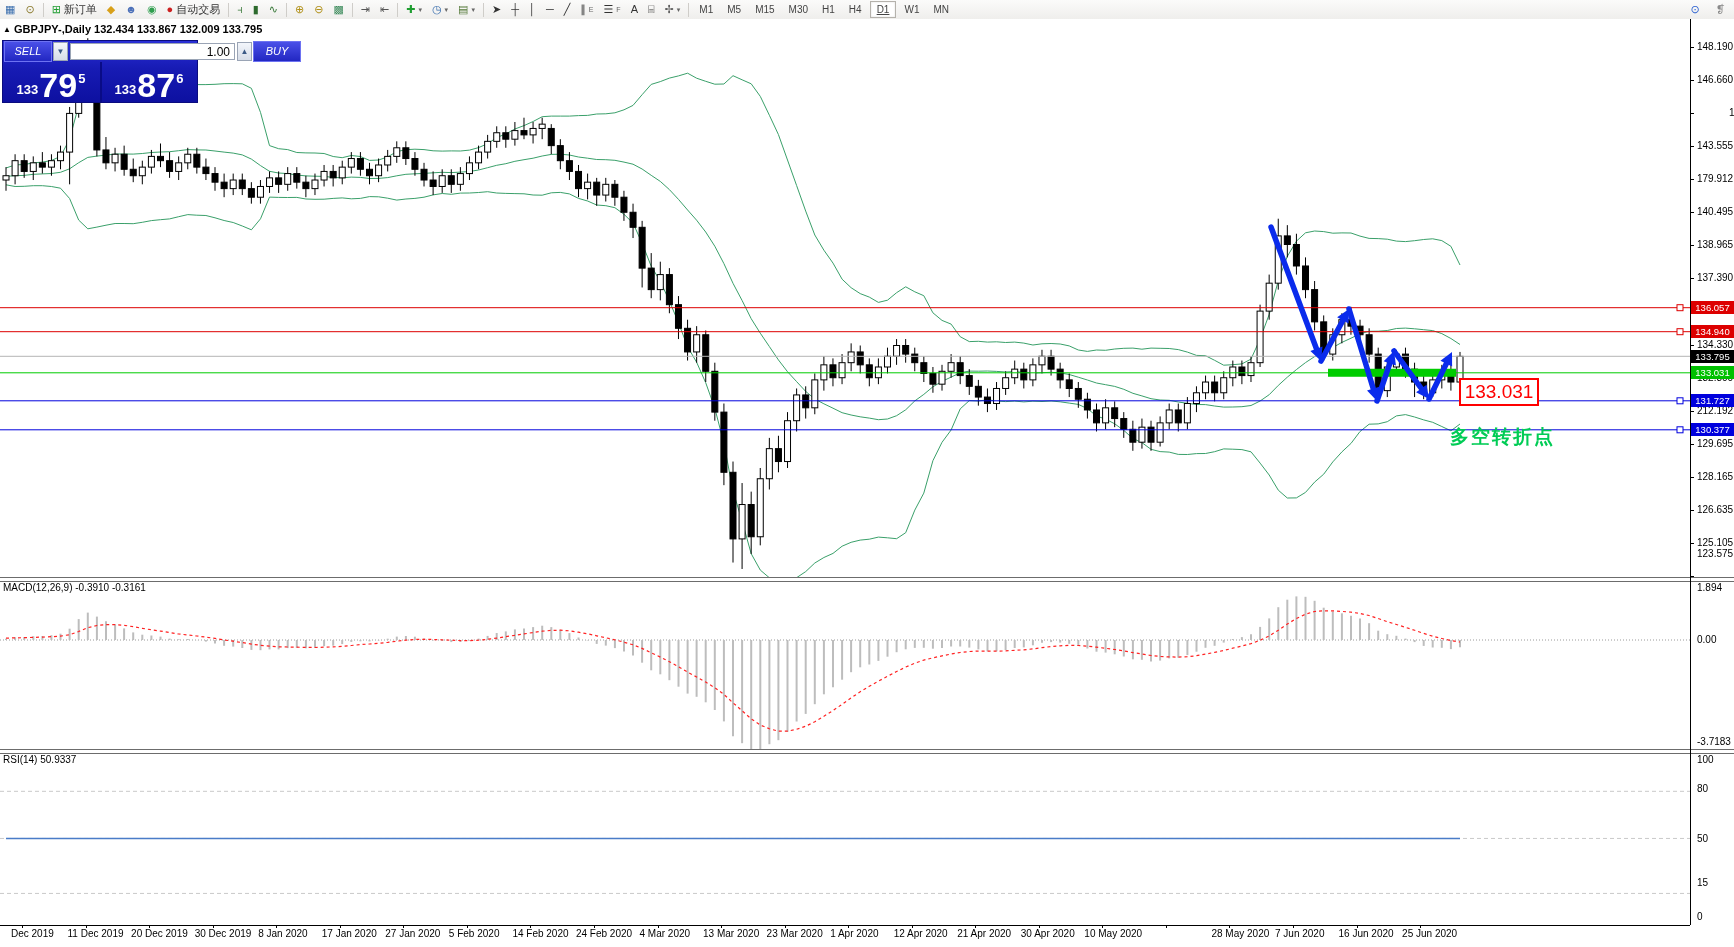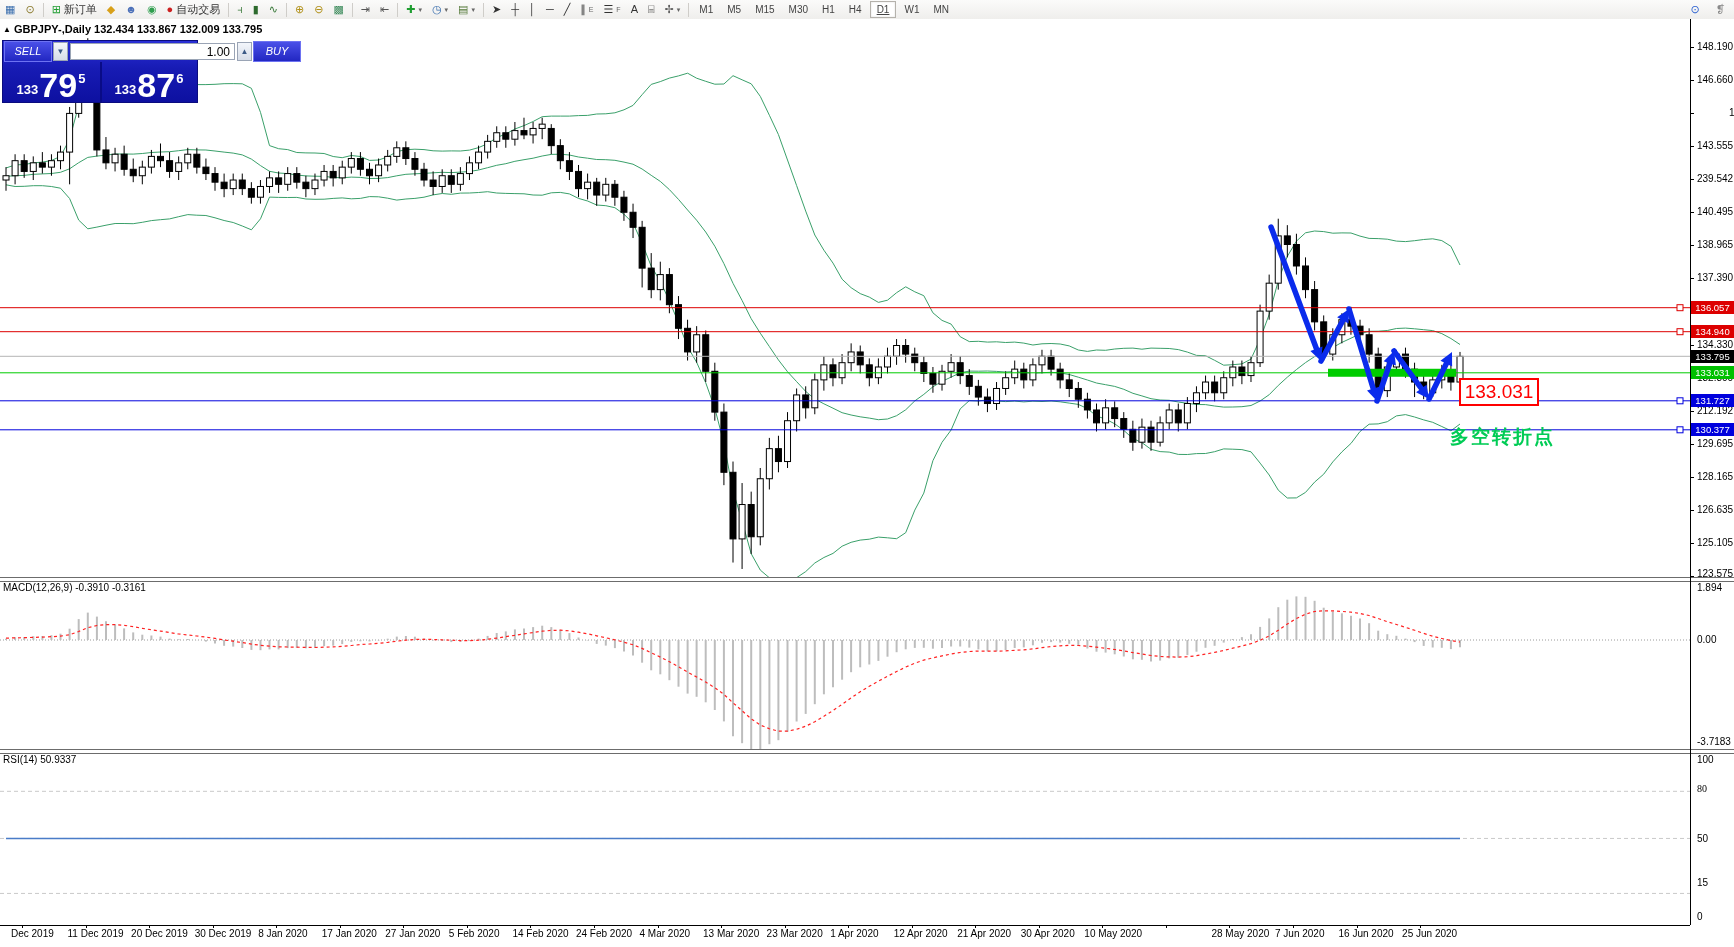--- a/index.html
+++ b/index.html
@@ -749,21 +749,21 @@
 
     <div id="axis-labels">
         <div class="axis-label" style="top: 22px;">148.190</div>
         <div class="axis-tick" style="top: 28px;"></div>
         <div class="axis-label" style="top: 55.06px;">146.660</div>
         <div class="axis-tick" style="top: 61.06px;"></div>
         <div class="axis-label" style="top: 88.12px; margin-left: 32px;">145.085</div>
         <div class="axis-tick" style="top: 94.12px;"></div>
         <div class="axis-label" style="top: 121.18px;">143.555</div>
         <div class="axis-tick" style="top: 127.18px;"></div>
-        <div class="axis-label" style="top: 154.24px;">239.542</div>
+        <div class="axis-label" style="top: 154.24px;">179.912</div>
         <div class="axis-tick" style="top: 160.24px;"></div>
         <div class="axis-label" style="top: 187.3px;">140.495</div>
         <div class="axis-tick" style="top: 193.3px;"></div>
         <div class="axis-label" style="top: 220.36px;">138.965</div>
         <div class="axis-tick" style="top: 226.36px;"></div>
         <div class="axis-label" style="top: 253.42px;">137.390</div>
         <div class="axis-tick" style="top: 259.42px;"></div>
         <div class="axis-label" style="top: 286.48px;">135.860</div>
         <div class="axis-tick" style="top: 292.48px;"></div>
         <div class="axis-label" style="top: 319.54px;">134.330</div>
@@ -773,33 +773,33 @@
         <div class="axis-label" style="top: 385.66px;">212.192</div>
         <div class="axis-tick" style="top: 391.66px;"></div>
         <div class="axis-label" style="top: 418.72px;">129.695</div>
         <div class="axis-tick" style="top: 424.72px;"></div>
         <div class="axis-label" style="top: 451.78px;">128.165</div>
         <div class="axis-tick" style="top: 457.78px;"></div>
         <div class="axis-label" style="top: 484.84px;">126.635</div>
         <div class="axis-tick" style="top: 490.84px;"></div>
         <div class="axis-label" style="top: 517.9px;">125.105</div>
         <div class="axis-tick" style="top: 523.9px;"></div>
-        <div class="axis-label" style="top: 549px;">123.575</div>
+        <div class="axis-label" style="top: 529px;">123.575</div>
         <div class="axis-tick" style="top: 556.96px;"></div>
         <div class="badge" style="top: 282.238px; background: rgb(221, 0, 0);">136.057</div>
         <div class="badge" style="top: 306.243px; background: rgb(221, 0, 0);">134.940</div>
         <div class="badge" style="top: 330.849px; background: rgb(0, 0, 0);">133.795</div>
         <div class="badge" style="top: 347.267px; background: rgb(0, 192, 0);">133.031</div>
         <div class="badge" style="top: 375.29px; background: rgb(0, 0, 221);">131.727</div>
         <div class="badge" style="top: 404.301px; background: rgb(0, 0, 221);">130.377</div>
         <div class="axis-label" style="top: 563px;">1.894</div>
         <div class="axis-label" style="top: 615px;">0.00</div>
         <div class="axis-label" style="top: 717px;">-3.7183</div>
         <div class="axis-label" style="top: 735px;">100</div>
-        <div class="axis-label" style="top: 764px; font-family: Liberation Serif, serif;">80</div>
+        <div class="axis-label" style="top: 764px;">80</div>
         <div class="axis-label" style="top: 814px;">50</div>
         <div class="axis-label" style="top: 858px;">15</div>
         <div class="axis-label" style="top: 892px;">0</div>
       </div>
     <div id="time-labels">
         <div class="time-label" style="left: 11px;">Dec 2019</div>
         <div class="time-tick" style="left: 22px;"></div>
         <div class="time-label" style="left: 67.55px;">11 Dec 2019</div>
         <div class="time-tick" style="left: 85.55px;"></div>
         <div class="time-label" style="left: 131.1px;">20 Dec 2019</div>

